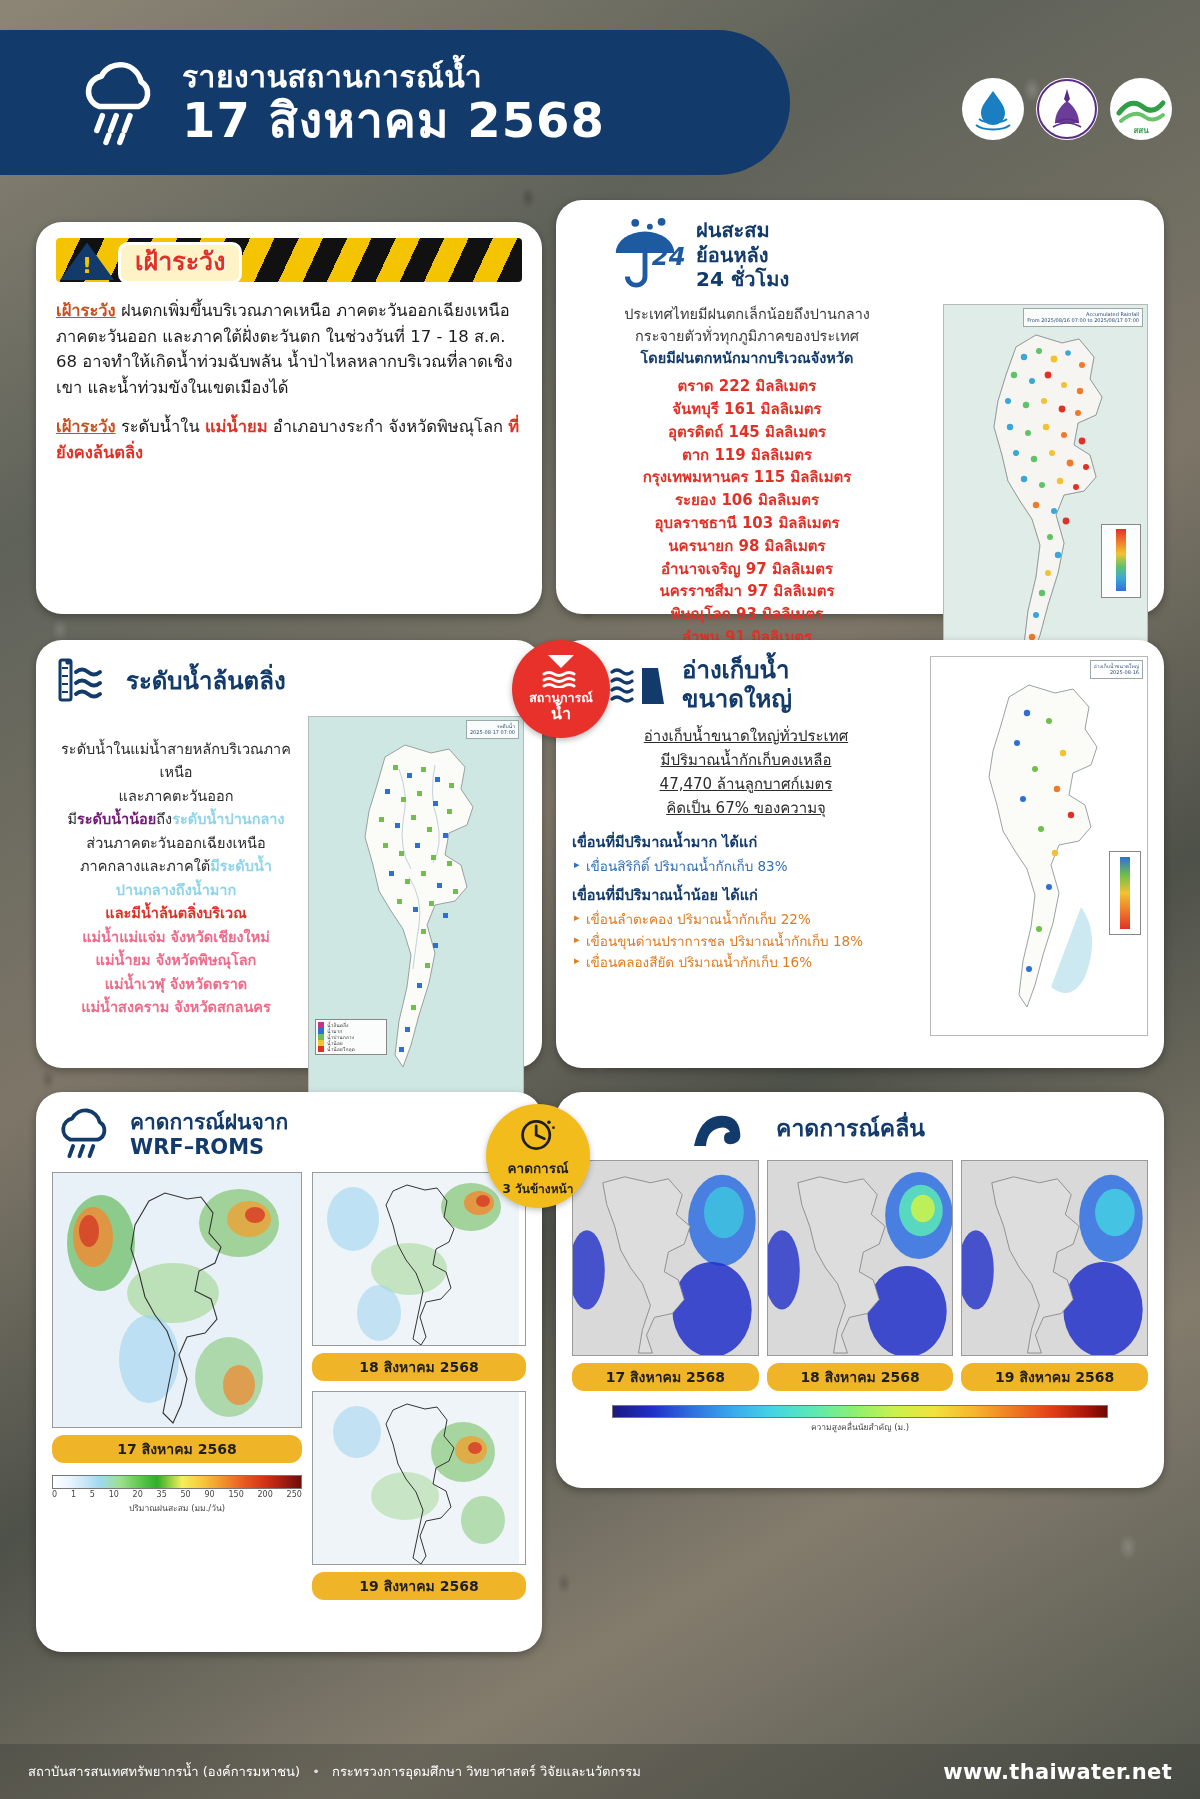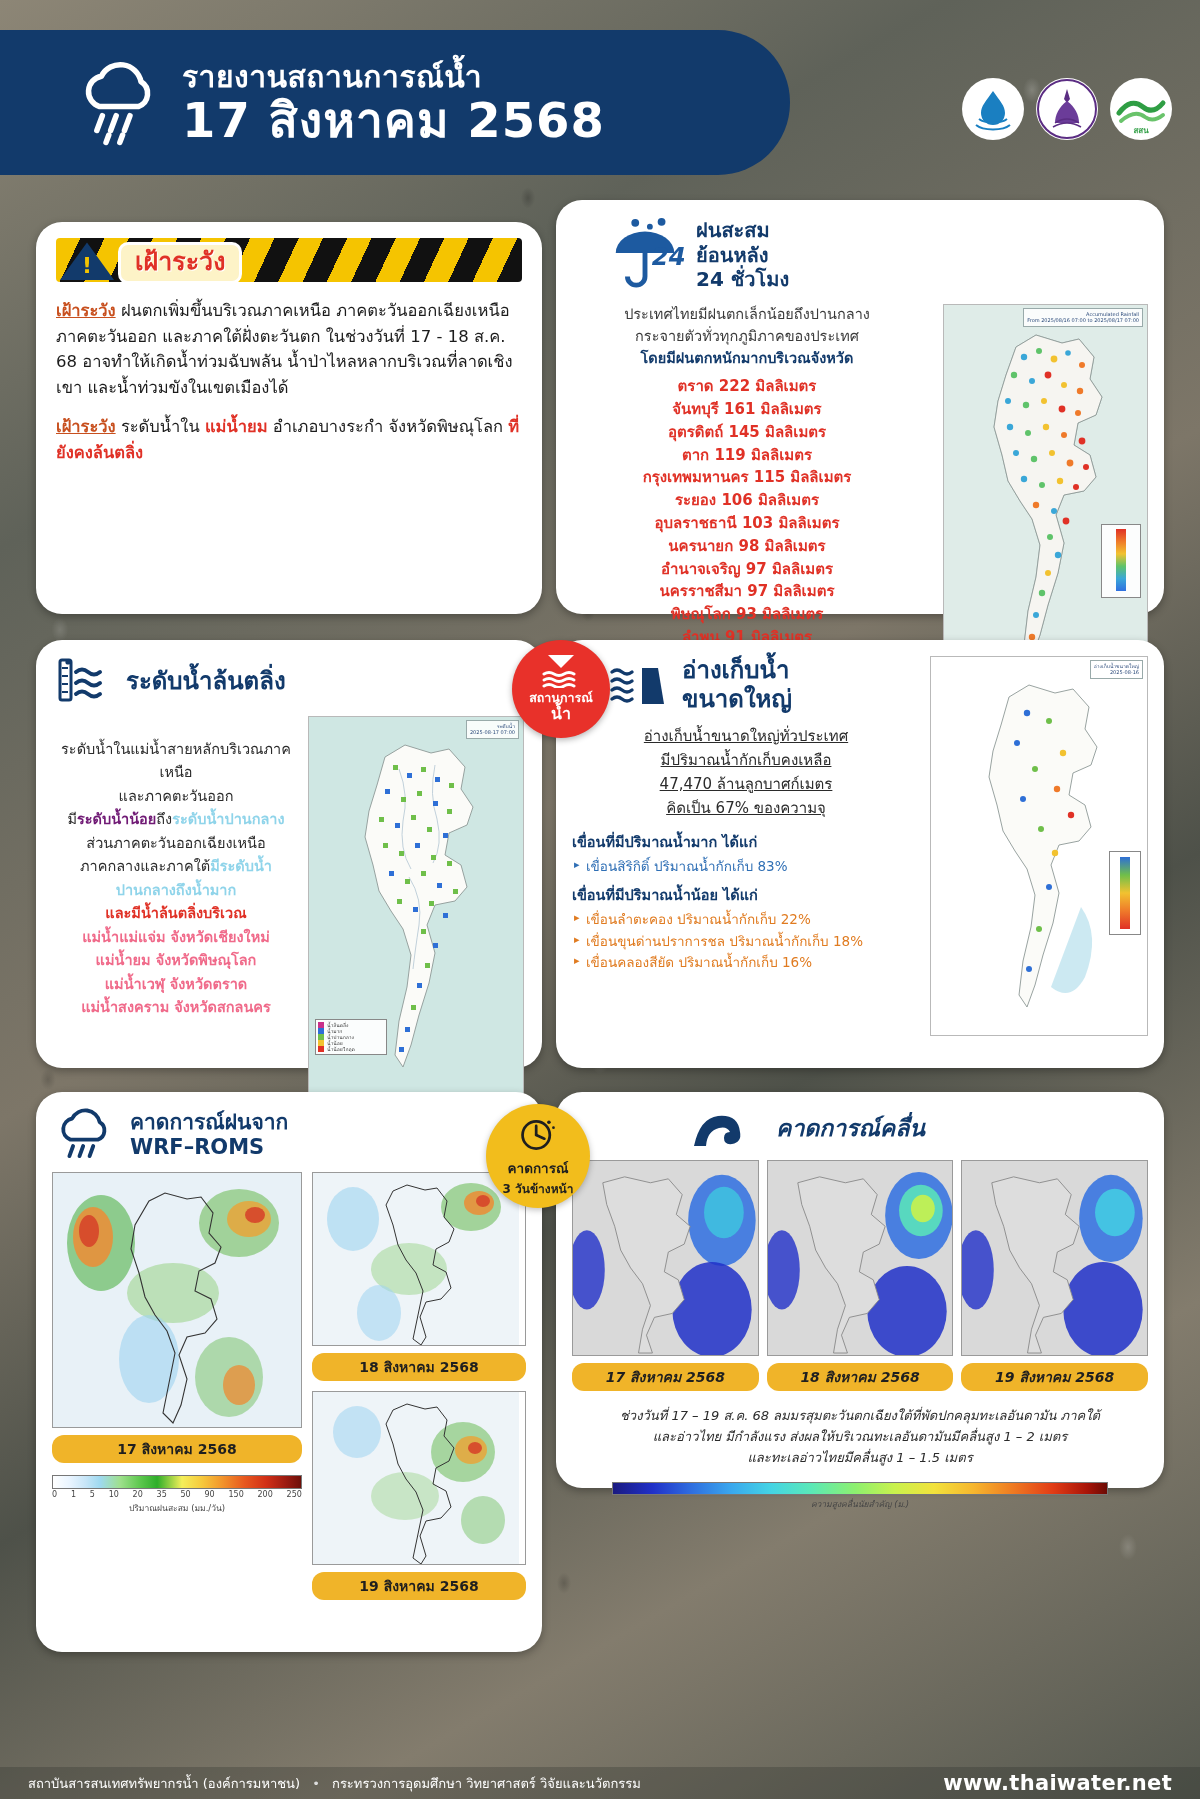--- a/index.html
+++ b/index.html
@@ -209,21 +209,21 @@
       #ffffff 0%, #e8f4ff 7%, #c8e6f8 13%, #9ed9f0 19%,
       #9fe08d 27%, #5ec84f 35%, #2fae2a 42%,
       #f4ef5a 52%, #f6c93c 60%, #f2962c 68%,
       #e8591f 77%, #d12f16 86%, #9b1a10 94%, #6d0f08 100%);
     border: 1px solid #777;
   }
   .cb-ticks { display: flex; justify-content: space-between; font-size: 8px; color: #444; margin-top: 1px; }
   .cb-cap { text-align: center; font-size: 8.5px; color: #444; margin-top: 2px; }
 
   
-  #card-wave { left: 556px; top: 1092px; width: 608px; height: 396px; padding: 14px 16px; font-style: italic; }
+  #card-wave { left: 556px; top: 1092px; width: 608px; height: 396px; padding: 14px 16px; }
   .wave-head { display: flex; align-items: center; gap: 14px; margin-bottom: 10px; margin-left: 118px; }
   .wave-title { color: #123a6b; font-size: 23px; font-weight: bold; }
   .wave-grid { display: flex; gap: 8px; justify-content: center; }
   .wave-cell { flex: 1 1 0; }
   .wave-img { height: 196px; border: 1px solid #9a9a9a; position: relative; overflow: hidden; background: #d8d8d8; }
   .wave-note { text-align: center; font-size: 13px; line-height: 1.62; color: #2b2b2b; margin-top: 14px; }
   .colorbar-wave {
     margin-top: 14px; height: 13px; width: 86%; margin-left: auto; margin-right: auto;
     background: linear-gradient(to right,
       #1a1a80 0%, #2030c8 8%, #2f6fe0 16%, #3aa8ee 24%,
@@ -240,21 +240,21 @@
     background: #f2bd1c; z-index: 20;
     display: flex; flex-direction: column;
     align-items: center; justify-content: center;
     box-shadow: 0 2px 6px rgba(0,0,0,.25);
   }
   .clock-badge .cb-t1 { font-size: 13.5px; font-weight: bold; color: #1f1f1f; margin-top: 2px; }
   .clock-badge .cb-t2 { font-size: 12px; font-weight: bold; color: #1f1f1f; }
 
   
   .footer {
-    position: absolute; left: 0; bottom: 0; width: 1200px; height: 32px;
+    position: absolute; left: 0; bottom: 0; width: 1200px; height: 55px;
     display: flex; align-items: center; justify-content: space-between;
     padding: 0 28px; background: rgba(40,44,40,.28);
   }
   .footer-left { color: #fff; font-size: 13px; }
   .footer-left .sep { margin: 0 8px; color: #ddd; }
   .footer-right { color: #fff; font-size: 21px; font-weight: bold; letter-spacing: .3px; }
 </style>
 </head>
 <body>
 
@@ -804,25 +804,20 @@
             <ellipse cx="154" cy="52" rx="20" ry="24" fill="#44d4e4" opacity=".8"></ellipse>
             <ellipse cx="14" cy="110" rx="18" ry="40" fill="#2030c8" opacity=".8"></ellipse>
             <ellipse cx="142" cy="150" rx="40" ry="48" fill="#2030c8" opacity=".85"></ellipse>
             <path d="M30 22 L52 16 L78 22 L96 18 L110 34 L104 54 L118 66 L112 84 L96 92 L92 112 L106 120 L112 140 L100 154 L82 158 L74 176 L80 194 L66 194 L70 170 L78 146 L70 124 L58 108 L48 90 L42 66 L34 44 Z" fill="#dddddd" stroke="#888" stroke-width=".9"></path>
           </svg>
         </div>
         <div class="date-pill">19 สิงหาคม 2568</div>
       </div>
     </div>
 
-  <div class="wave-note">
-    <div>ช่วงวันที่ 17 – 19 ส.ค. 68 ลมมรสุมตะวันตกเฉียงใต้ที่พัดปกคลุมทะเลอันดามัน ภาคใต้</div>
-    <div>และอ่าวไทย มีกำลังแรง ส่งผลให้บริเวณทะเลอันดามันมีคลื่นสูง 1 – 2 เมตร</div>
-    <div>และทะเลอ่าวไทยมีคลื่นสูง 1 – 1.5 เมตร</div>
-  </div>
 
   <div class="colorbar-wave"></div>
   <div class="cb-cap">ความสูงคลื่นนัยสำคัญ (ม.)</div>
 </div>
 
 <div class="footer">
   <div class="footer-left">
     <span>สถาบันสารสนเทศทรัพยากรน้ำ (องค์การมหาชน)</span>
     <span class="sep">•</span>
     <span>กระทรวงการอุดมศึกษา วิทยาศาสตร์ วิจัยและนวัตกรรม</span>

